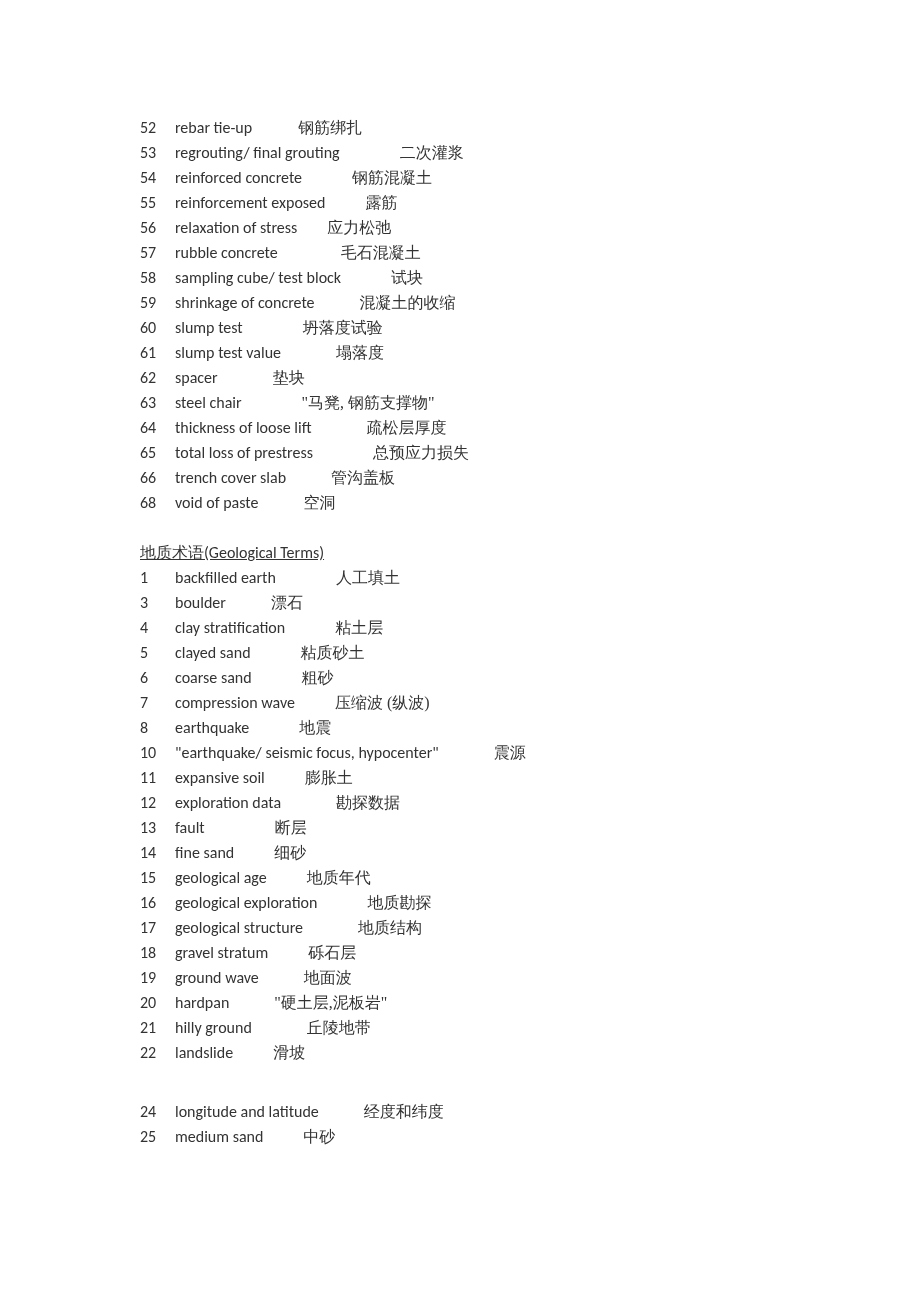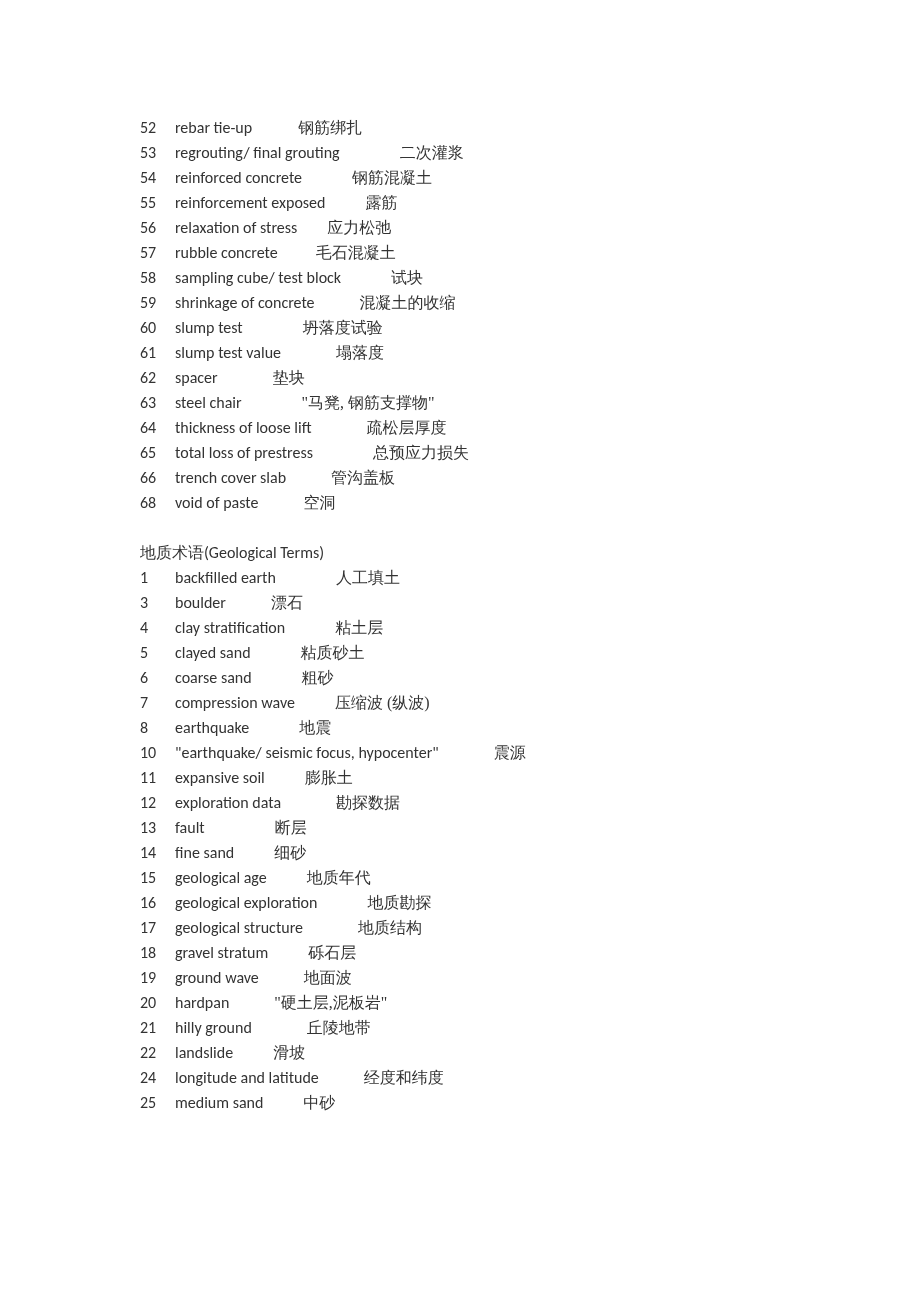--- a/index.html
+++ b/index.html
@@ -13,20 +13,21 @@
     font-family: Calibri, "Segoe UI", Tahoma, Arial, sans-serif;
     font-size: 16px;
     color: #333;
     line-height: 25px;
   }
   .zh {
     font-family: SimSun, "宋体", "Songti SC", serif;
   }
   .row {
     white-space: nowrap;
+    text-decoration: underline;
   }
   .num {
     display: inline-block;
     width: 35px;
     text-align: left;
     vertical-align: baseline;
   }
   .en {
     display: inline-block;
     vertical-align: baseline;
@@ -43,21 +44,21 @@
 <body>
 
 <div class="page">
 
   <div id="sec1">
       <div class="row"><span class="num">52</span><span class="en">rebar tie-up</span><span class="cn zh" style="margin-left: 46px;">钢筋绑扎</span></div>
       <div class="row"><span class="num">53</span><span class="en">regrouting/ final grouting</span><span class="cn zh" style="margin-left: 60px;">二次灌浆</span></div>
       <div class="row"><span class="num">54</span><span class="en">reinforced concrete</span><span class="cn zh" style="margin-left: 50px;">钢筋混凝土</span></div>
       <div class="row"><span class="num">55</span><span class="en">reinforcement exposed</span><span class="cn zh" style="margin-left: 40px;">露筋</span></div>
       <div class="row"><span class="num">56</span><span class="en">relaxation of stress</span><span class="cn zh" style="margin-left: 30px;">应力松弛</span></div>
-      <div class="row"><span class="num">57</span><span class="en">rubble concrete</span><span class="cn zh" style="margin-left: 38px; text-align: right;">毛石混凝土</span></div>
+      <div class="row"><span class="num">57</span><span class="en">rubble concrete</span><span class="cn zh" style="margin-left: 63px; text-align: right;">毛石混凝土</span></div>
       <div class="row"><span class="num">58</span><span class="en">sampling cube/ test block</span><span class="cn zh" style="margin-left: 50px;">试块</span></div>
       <div class="row"><span class="num">59</span><span class="en">shrinkage of concrete</span><span class="cn zh" style="margin-left: 45px;">混凝土的收缩</span></div>
       <div class="row"><span class="num">60</span><span class="en">slump test</span><span class="cn zh" style="margin-left: 60px;">坍落度试验</span></div>
       <div class="row"><span class="num">61</span><span class="en">slump test value</span><span class="cn zh" style="margin-left: 55px;">塌落度</span></div>
       <div class="row"><span class="num">62</span><span class="en">spacer</span><span class="cn zh" style="margin-left: 55px;">垫块</span></div>
       <div class="row"><span class="num">63</span><span class="en">steel chair</span><span class="cn zh" style="margin-left: 60px;">"马凳,  钢筋支撑物"</span></div>
       <div class="row"><span class="num">64</span><span class="en">thickness of loose lift</span><span class="cn zh" style="margin-left: 55px;">疏松层厚度</span></div>
       <div class="row"><span class="num">65</span><span class="en">total loss of prestress</span><span class="cn zh" style="margin-left: 60px;">总预应力损失</span></div>
       <div class="row"><span class="num">66</span><span class="en">trench cover slab</span><span class="cn zh" style="margin-left: 45px;">管沟盖板</span></div>
       <div class="row"><span class="num">68</span><span class="en">void of paste</span><span class="cn zh" style="margin-left: 45px;">空洞</span></div>
@@ -81,17 +82,17 @@
       <div class="row"><span class="num">13</span><span class="en">fault</span><span class="cn zh" style="margin-left: 70px;">断层</span></div>
       <div class="row"><span class="num">14</span><span class="en">fine sand</span><span class="cn zh" style="margin-left: 40px;">细砂</span></div>
       <div class="row"><span class="num">15</span><span class="en">geological age</span><span class="cn zh" style="margin-left: 40px;">地质年代</span></div>
       <div class="row"><span class="num">16</span><span class="en">geological exploration</span><span class="cn zh" style="margin-left: 50px;">地质勘探</span></div>
       <div class="row"><span class="num">17</span><span class="en">geological structure</span><span class="cn zh" style="margin-left: 55px;">地质结构</span></div>
       <div class="row"><span class="num">18</span><span class="en">gravel stratum</span><span class="cn zh" style="margin-left: 40px;">砾石层</span></div>
       <div class="row"><span class="num">19</span><span class="en">ground wave</span><span class="cn zh" style="margin-left: 45px;">地面波</span></div>
       <div class="row"><span class="num">20</span><span class="en">hardpan</span><span class="cn zh" style="margin-left: 45px;">"硬土层,泥板岩"</span></div>
       <div class="row"><span class="num">21</span><span class="en">hilly ground</span><span class="cn zh" style="margin-left: 55px;">丘陵地带</span></div>
       <div class="row"><span class="num">22</span><span class="en">landslide</span><span class="cn zh" style="margin-left: 40px;">滑坡</span></div>
-      <div class="row"><span class="num">24</span><span class="en">longitude and latitude</span><span class="cn zh" style="margin-left: 45px;">经度和纬度</span></div>
+      <div class="row"><span class="num">24</span><span class="en">longitude and latitude</span><span class="cn zh" style="margin-left: 45px; margin-top: 34px;">经度和纬度</span></div>
       <div class="row"><span class="num">25</span><span class="en">medium sand</span><span class="cn zh" style="margin-left: 40px;">中砂</span></div>
     </div>
 
 </div>
 
 </body></html>

